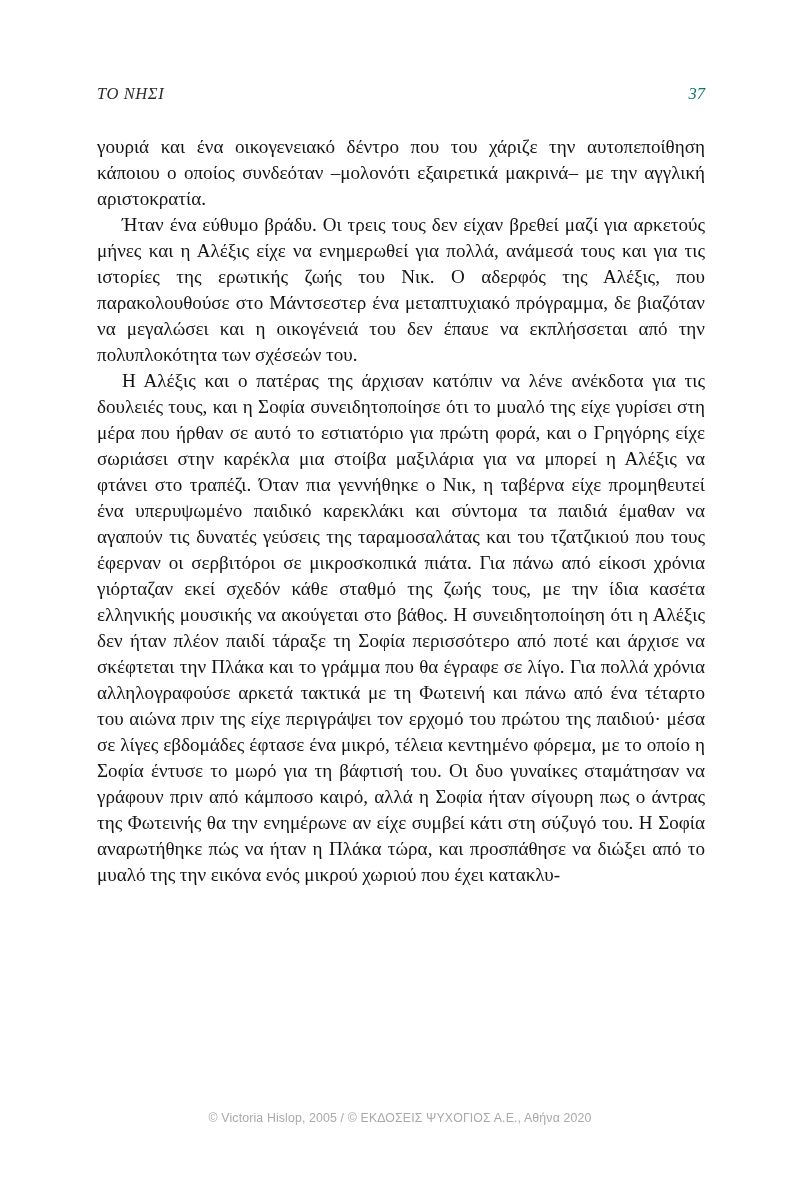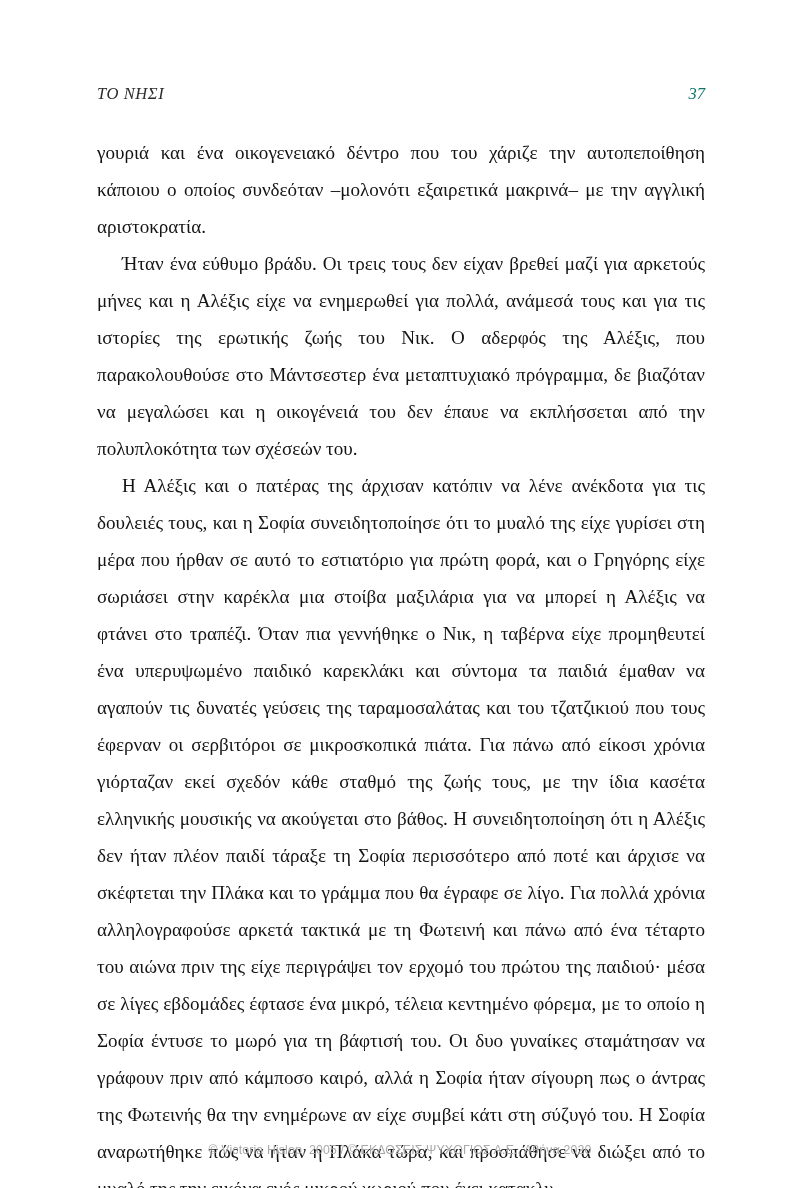--- a/index.html
+++ b/index.html
@@ -53,37 +53,37 @@
   .text-block {
     position: absolute;
     left: 97px;
     top: 134px;
     width: 608px;
   }
 
   .para {
     margin: 0;
     font-size: 19.1px;
-    line-height: 37px;
+    line-height: 26px;
     text-align: justify;
     text-justify: inter-word;
     color: #141414;
     hyphens: none;
     word-spacing: -0.2px;
   }
   .para.indent {
     text-indent: 25px;
   }
 
   
   .colophon {
     position: absolute;
     left: 0;
     right: 0;
-    top: 1143px;
+    top: 1111px;
     text-align: center;
     font-family: "Liberation Sans", "DejaVu Sans", sans-serif;
     font-size: 12.3px;
     color: #a9a9a9;
     letter-spacing: 0.15px;
   }
 </style>
 </head>
 <body>
 

